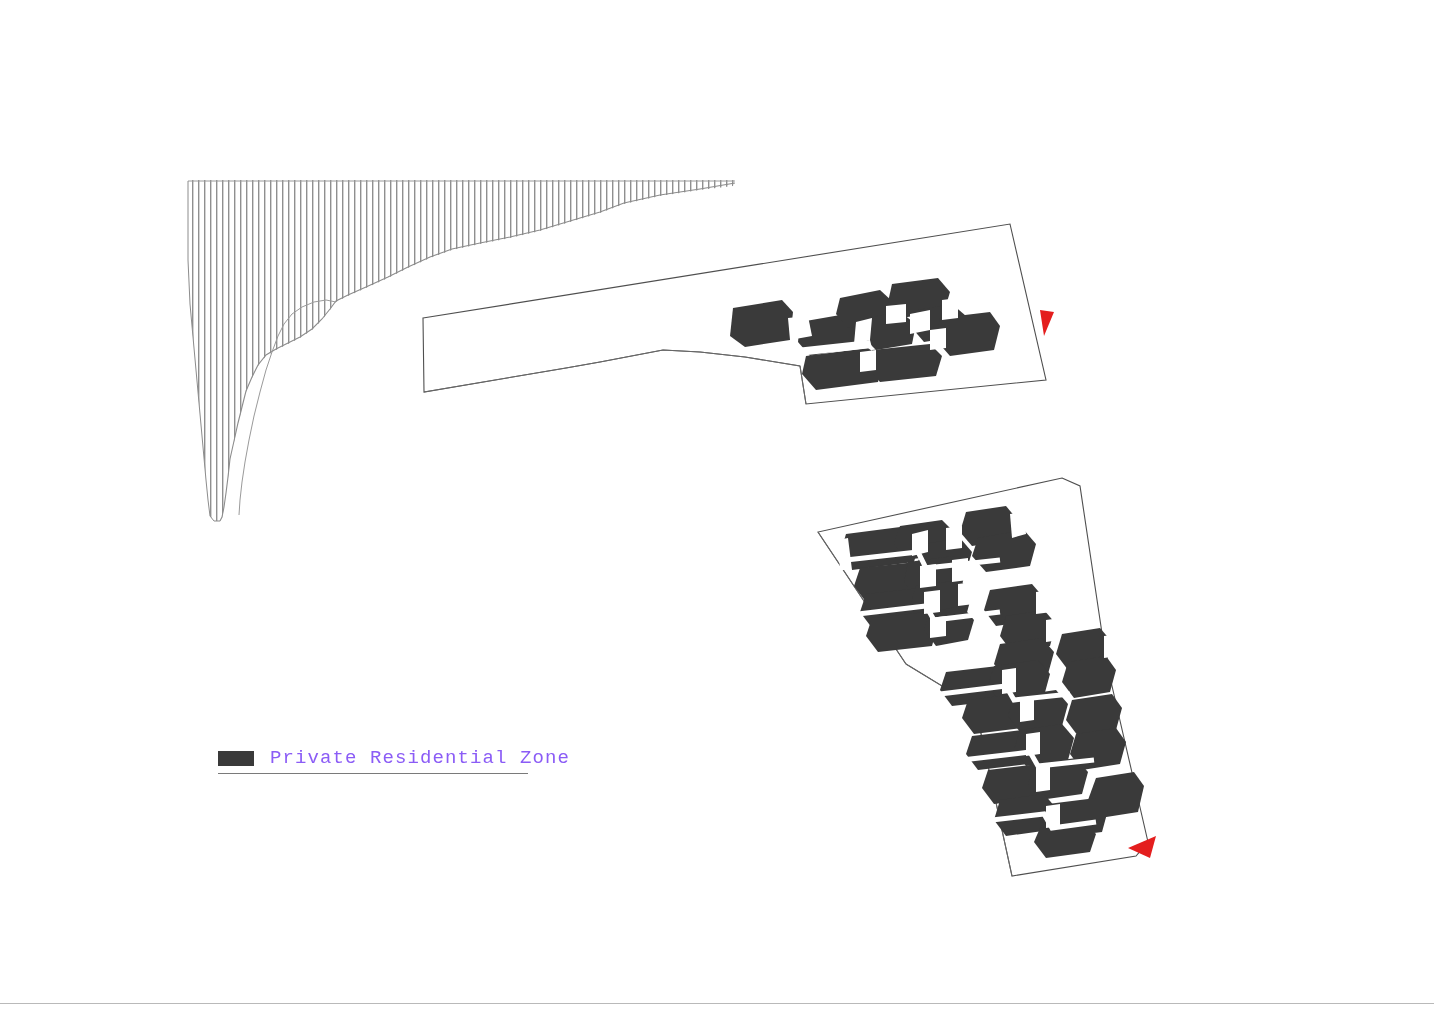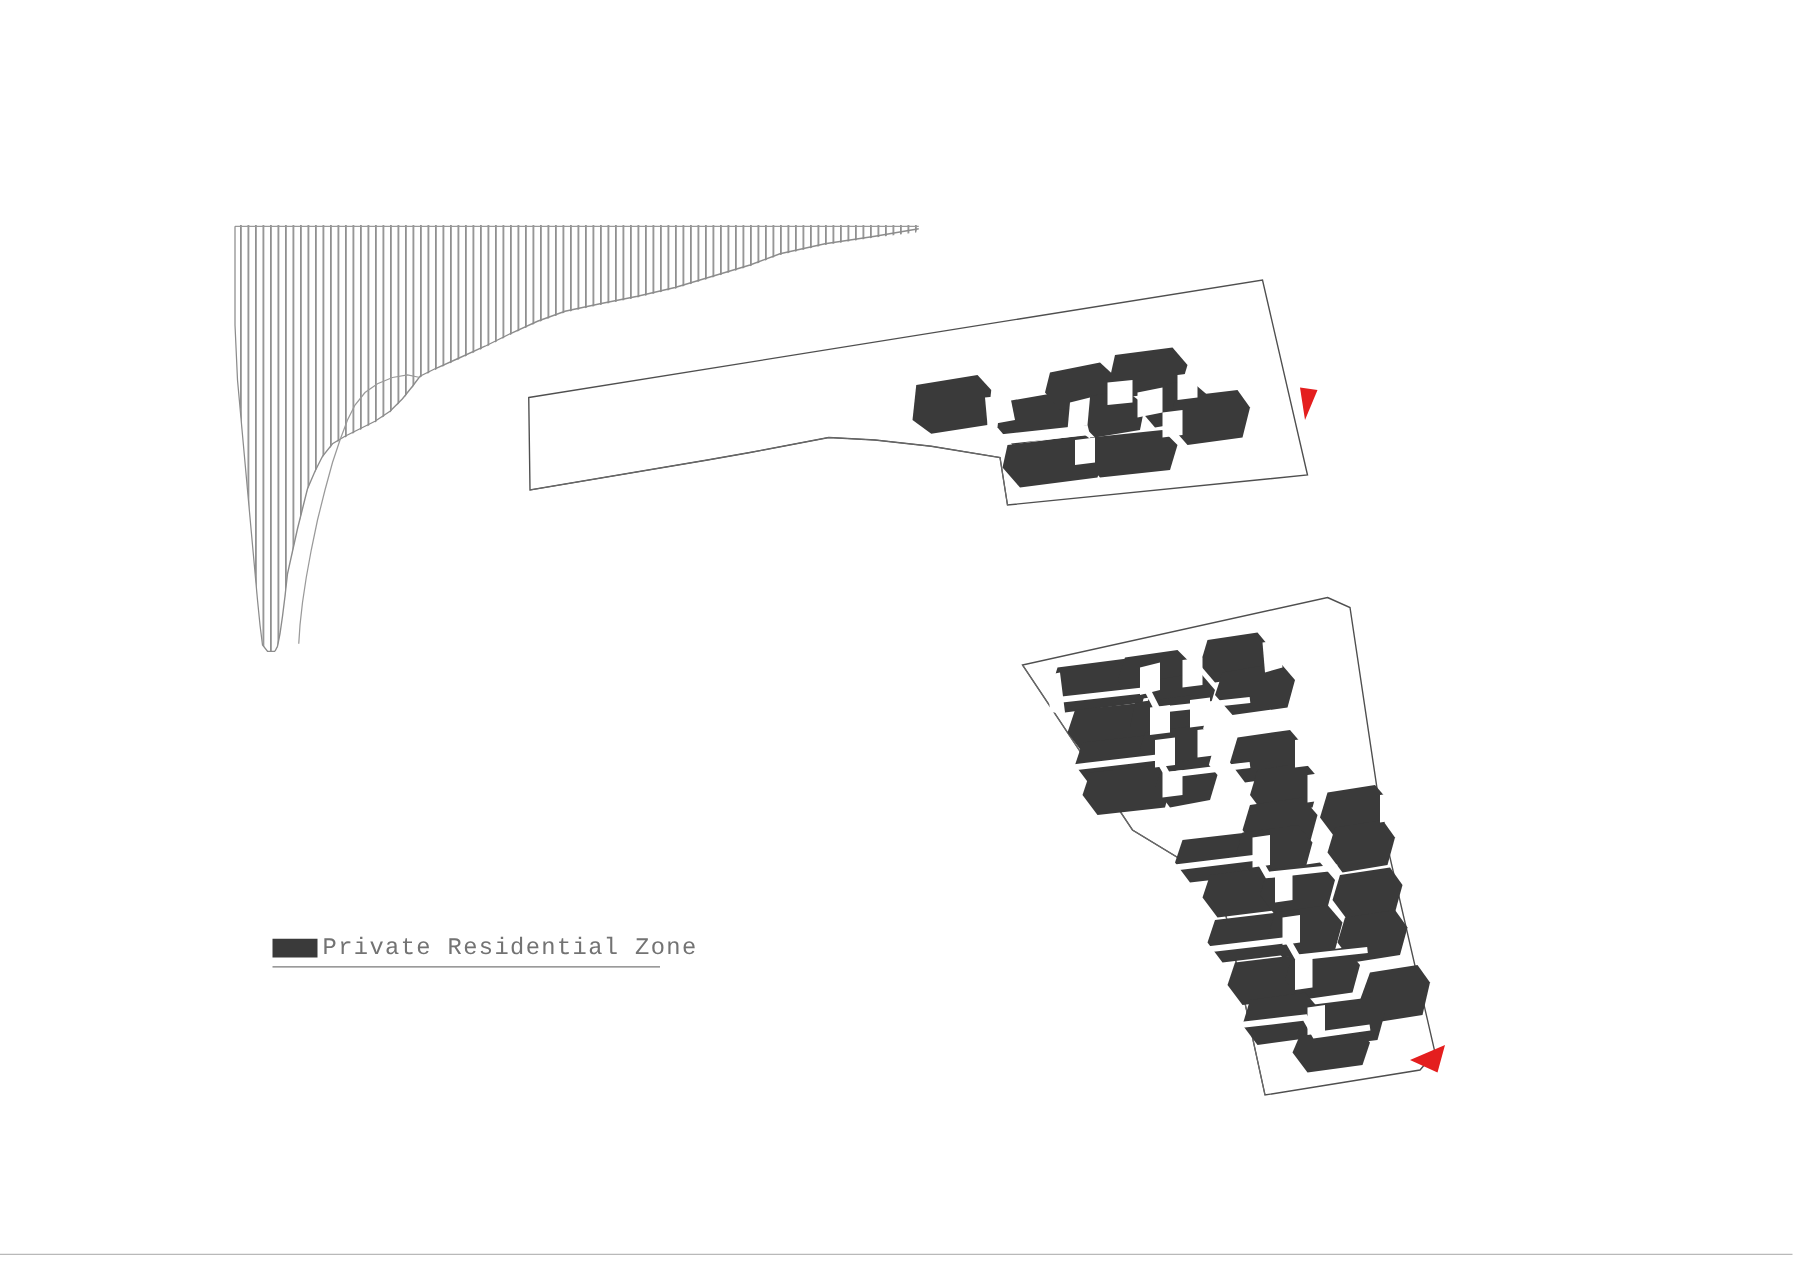--- a/index.html
+++ b/index.html
@@ -45,24 +45,24 @@
   .legend-swatch {
     width: 36px;
     height: 15px;
     background: #3a3a3a;
     flex: none;
   }
   .legend-label {
     font-family: "Liberation Mono", monospace;
     font-size: 19px;
     letter-spacing: 1.1px;
-    color: #737373;
+    color: #8b5cf6;
     line-height: 20px;
     white-space: nowrap;
-    padding-left: 4px;
+    padding-left: 16px;
   }
   .legend-rule {
     margin-top: 5px;
     width: 310px;
     height: 1px;
     background: #7a7a7a;
   }
   .bottom-rule {
     position: absolute;
     left: 0;

